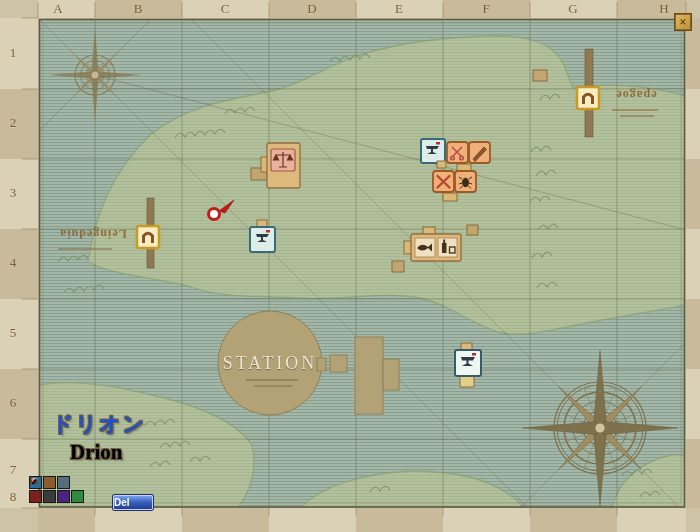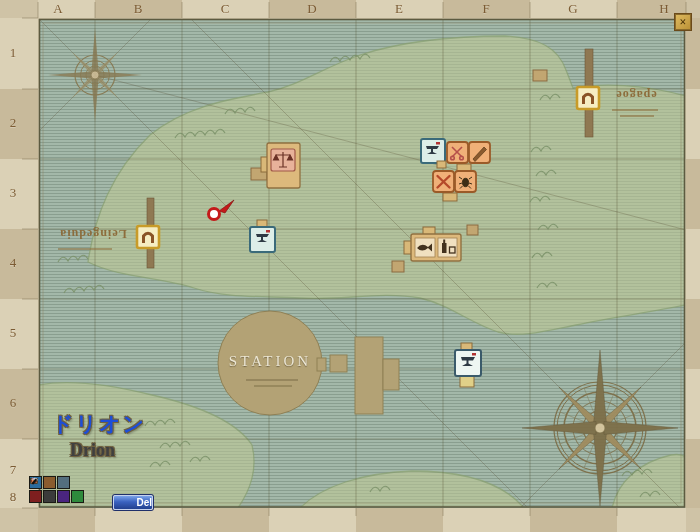--- a/index.html
+++ b/index.html
@@ -3,41 +3,41 @@
 <meta charset="utf-8">
 <style>
   html,body{margin:0;padding:0;background:#888;}
   .stage{position:relative;width:700px;height:532px;overflow:hidden;
     font-family:"Liberation Serif",serif;background:#cfc3a6;
     box-shadow:inset 0 0 0 2px #55503c;}
   .stage svg{position:absolute;left:0;top:0;}
   .glabel{position:absolute;width:22px;text-align:center;font-size:13px;
     color:#7c5c34;text-shadow:0 1px 0 rgba(255,255,255,.25);}
   .station-label{position:absolute;left:214px;top:353px;width:112px;text-align:center;
-    font-size:15px;letter-spacing:3px;color:#ece7d5;
+    font-size:18px;letter-spacing:3px;color:#ece7d5;
     text-shadow:0 1px 1px rgba(60,50,30,.55);}
   .jp-title{position:absolute;left:52px;top:410px;font-size:21px;font-weight:bold;
     letter-spacing:2px;color:#1d4ed8;
     text-shadow:-1px -1px 0 #6f6140,1px -1px 0 #6f6140,-1px 1px 0 #6f6140,1px 1px 0 #6f6140,2px 2px 2px rgba(0,0,0,.25);}
-  .en-title{position:absolute;left:70px;top:440px;font-size:18px;font-weight:bold;
-    color:#404040;
+  .en-title{position:absolute;left:70px;top:440px;font-size:21px;font-weight:bold;
+    color:#000000;
     text-shadow:-1px -1px 0 #6f6140,1px -1px 0 #6f6140,-1px 1px 0 #6f6140,1px 1px 0 #6f6140,2px 2px 2px rgba(0,0,0,.25);}
   .gate-label{position:absolute;font-size:12px;font-weight:bold;color:#8a6532;
     transform:rotate(180deg);text-align:center;letter-spacing:1px;opacity:.9;}
   .gate-label.west{left:48px;top:226px;width:90px;}
   .gate-label.north{left:603px;top:87px;width:66px;}
   .close-btn{position:absolute;left:674px;top:13px;width:18px;height:18px;
     background:linear-gradient(135deg,#e0bc62,#b98f34);border:1px solid #6b4a1a;
     box-shadow:inset 0 0 0 1px #8a6a2a;color:#4a3208;font-size:12px;font-weight:bold;
     line-height:16px;text-align:center;cursor:pointer;box-sizing:border-box;}
   .del-btn{position:absolute;left:113px;top:495px;width:40px;height:15px;
     background:linear-gradient(#7aa2e8 0%,#3a62c0 45%,#22408f 100%);
     border:1px solid #c6d2ee;box-shadow:0 0 0 1px #20306a;border-radius:2px;
     color:#fff;font-family:"Liberation Sans",sans-serif;font-size:10px;font-weight:bold;
-    text-align:right;line-height:13px;cursor:pointer;box-sizing:border-box;}
+    text-align:left;line-height:13px;cursor:pointer;box-sizing:border-box;}
   .legend{position:absolute;left:29px;top:476px;width:58px;}
   .legend-row{display:flex;gap:1px;margin-bottom:1px;}
   .legend-btn{width:13px;height:13px;border:1px solid #1a1a14;box-sizing:border-box;
     display:flex;align-items:center;justify-content:center;cursor:pointer;}
 </style>
 </head>
 <body>
 
 <div class="stage">
 

